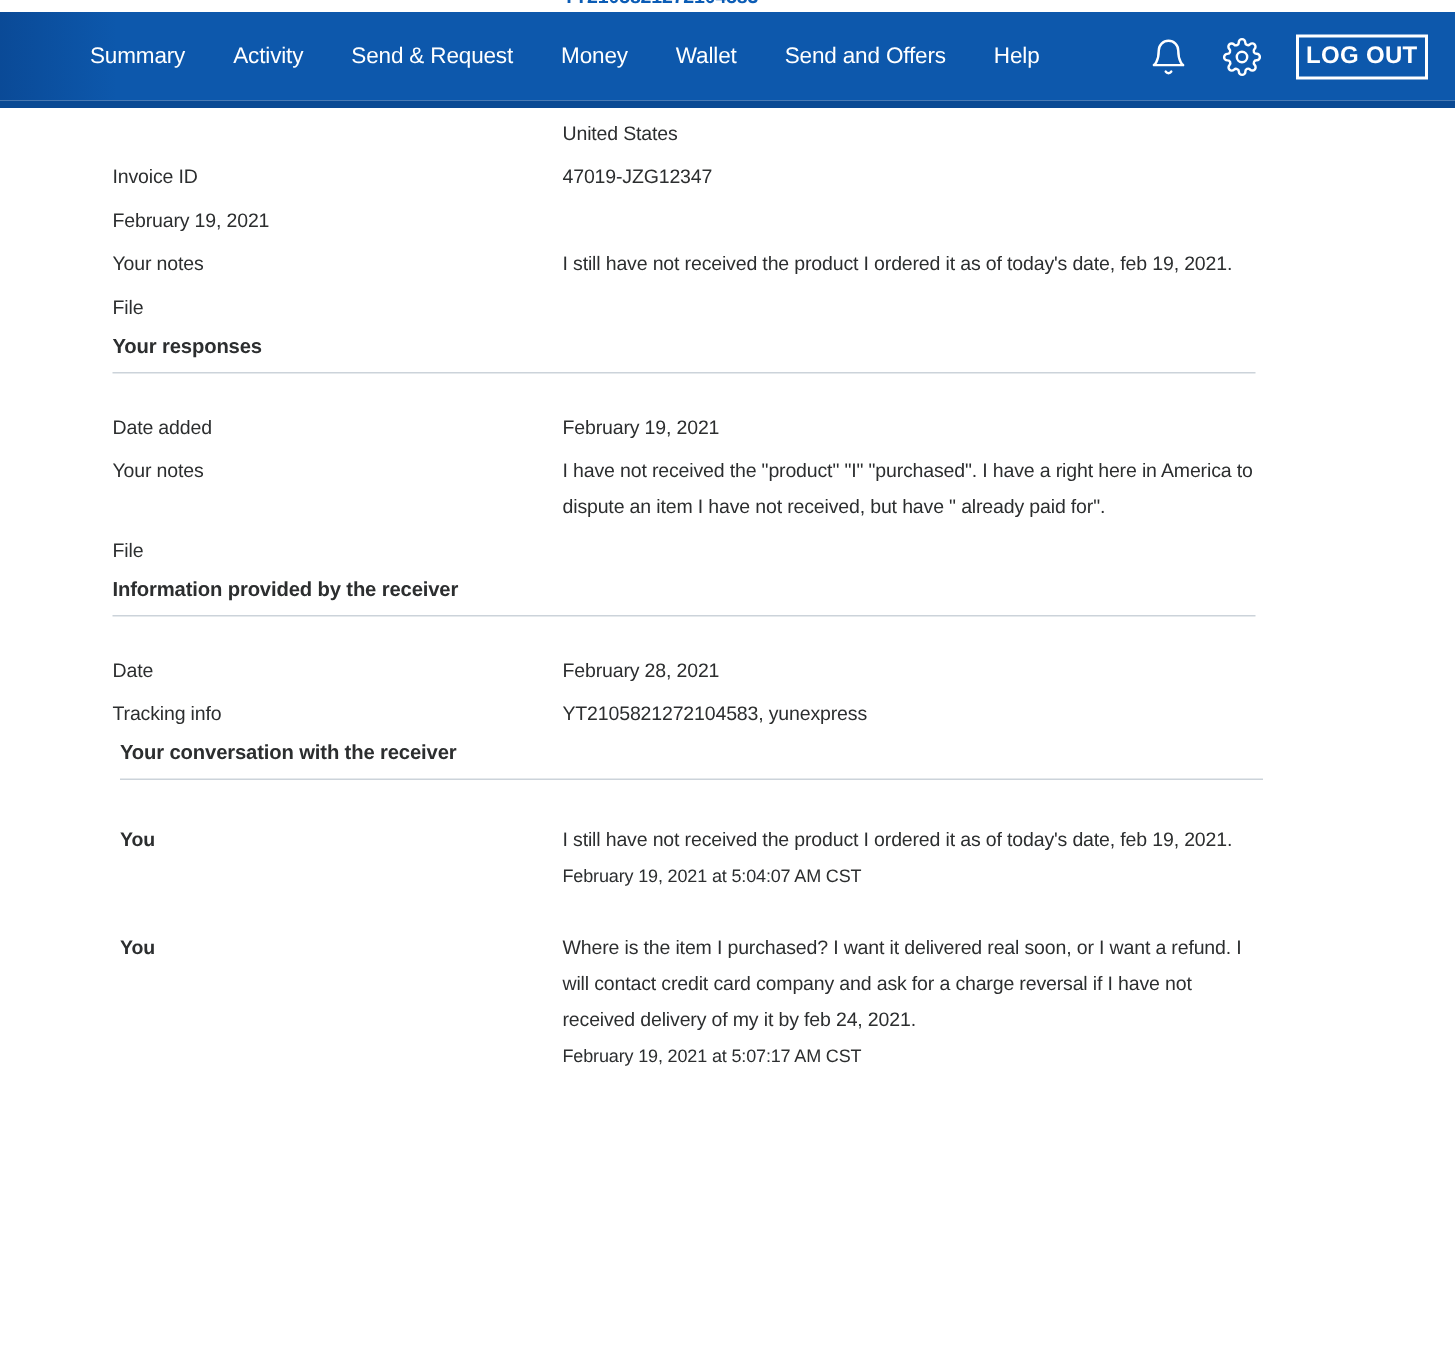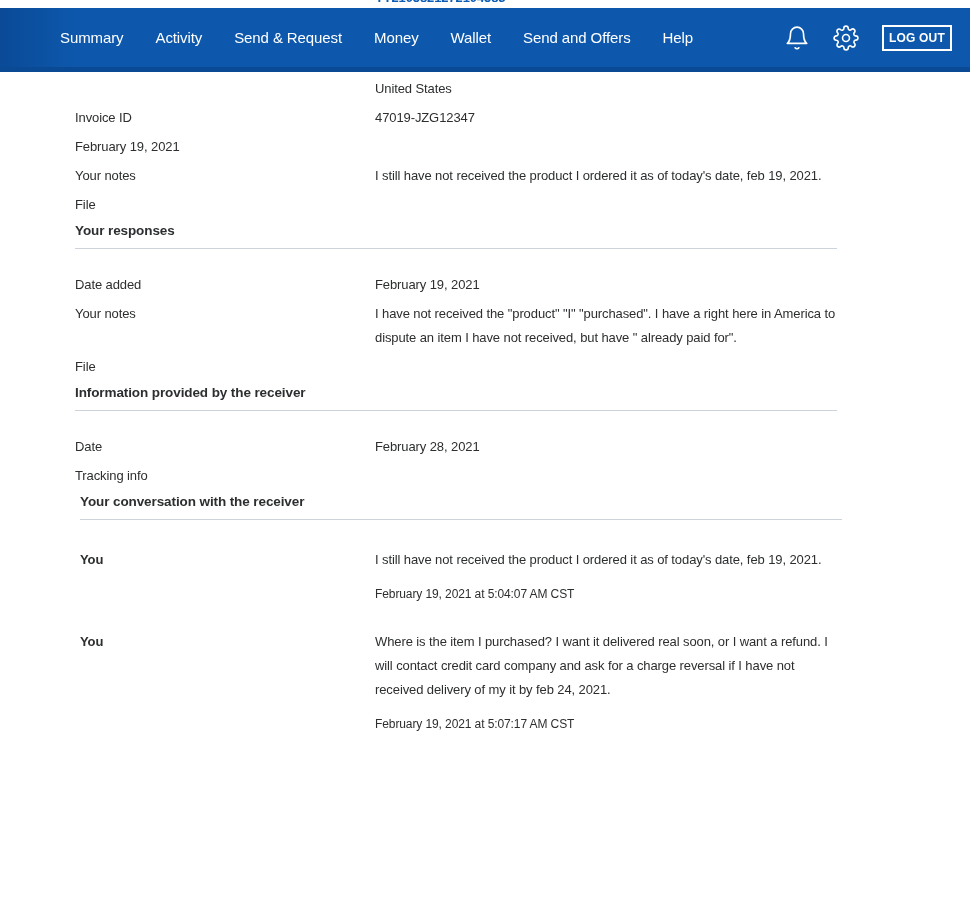--- a/index.html
+++ b/index.html
@@ -28,21 +28,21 @@
     border-bottom: 5px solid #0a4a94;
     display: flex; align-items: center;
     padding: 0 18px 0 60px;
   }
   .nav-items { display: flex; gap: 32px; }
   .nav-item { color: #ffffff; font-size: 15px; white-space: nowrap; cursor: pointer; }
   .nav-right { margin-left: auto; display: flex; align-items: center; gap: 23px; }
   .icon-btn { background: none; border: none; padding: 0; cursor: pointer; line-height: 0; }
   .logout-btn {
     border: 2px solid #ffffff; background: transparent; color: #ffffff;
-    font-family: inherit; font-weight: bold; font-size: 12px;
+    font-family: inherit; font-weight: bold; font-size: 16px;
     padding: 4px 5px; letter-spacing: 0.2px; cursor: pointer;
   }
 
   
   .content { padding: 5px 0 0 75px; }
   .row { display: grid; grid-template-columns: 300px 462px; margin-bottom: 5px; }
   .cell { line-height: 24px; }
   .value { line-height: 24px; }
 
   .section-title {
@@ -53,21 +53,21 @@
     border: none; border-top: 1px solid #ccd3da;
     margin: 8px 0 0 0; width: 762px;
   }
   .section-rows { margin-top: 24px; }
 
   .conversation-section { margin-left: 5px; }
   .messages { margin-top: 28px; }
   .msg { display: grid; grid-template-columns: 295px 462px; margin-bottom: 28px; }
   .msg-author { font-weight: bold; line-height: 24px; }
   .msg-text { line-height: 24px; }
-  .msg-time { font-size: 12px; line-height: 15px; margin-top: 15px; }
+  .msg-time { font-size: 12px; line-height: 15px; margin-top: 5px; }
 </style>
 </head>
 <body>
 
 <div class="top-strip">
   <span class="clipped-link">YT2105821272104583</span>
 </div>
 
 <div class="navbar">
   <div class="nav-items">
@@ -142,20 +142,21 @@
   <div>
     <div class="section-title">Information provided by the receiver</div>
     <hr class="divider">
     <div class="section-rows">
       <div class="row">
         <div class="cell">Date</div>
         <div class="value">February 28, 2021</div>
       </div>
       <div class="row">
         <div class="cell">Tracking info</div>
+        <div class="value">YT2105821272104583, yunexpress</div>
       </div>
     </div>
   </div>
 
   <div class="conversation-section">
     <div class="section-title">Your conversation with the receiver</div>
     <hr class="divider">
     <div class="messages">
       <div class="msg">
         <div class="msg-author">You</div>

